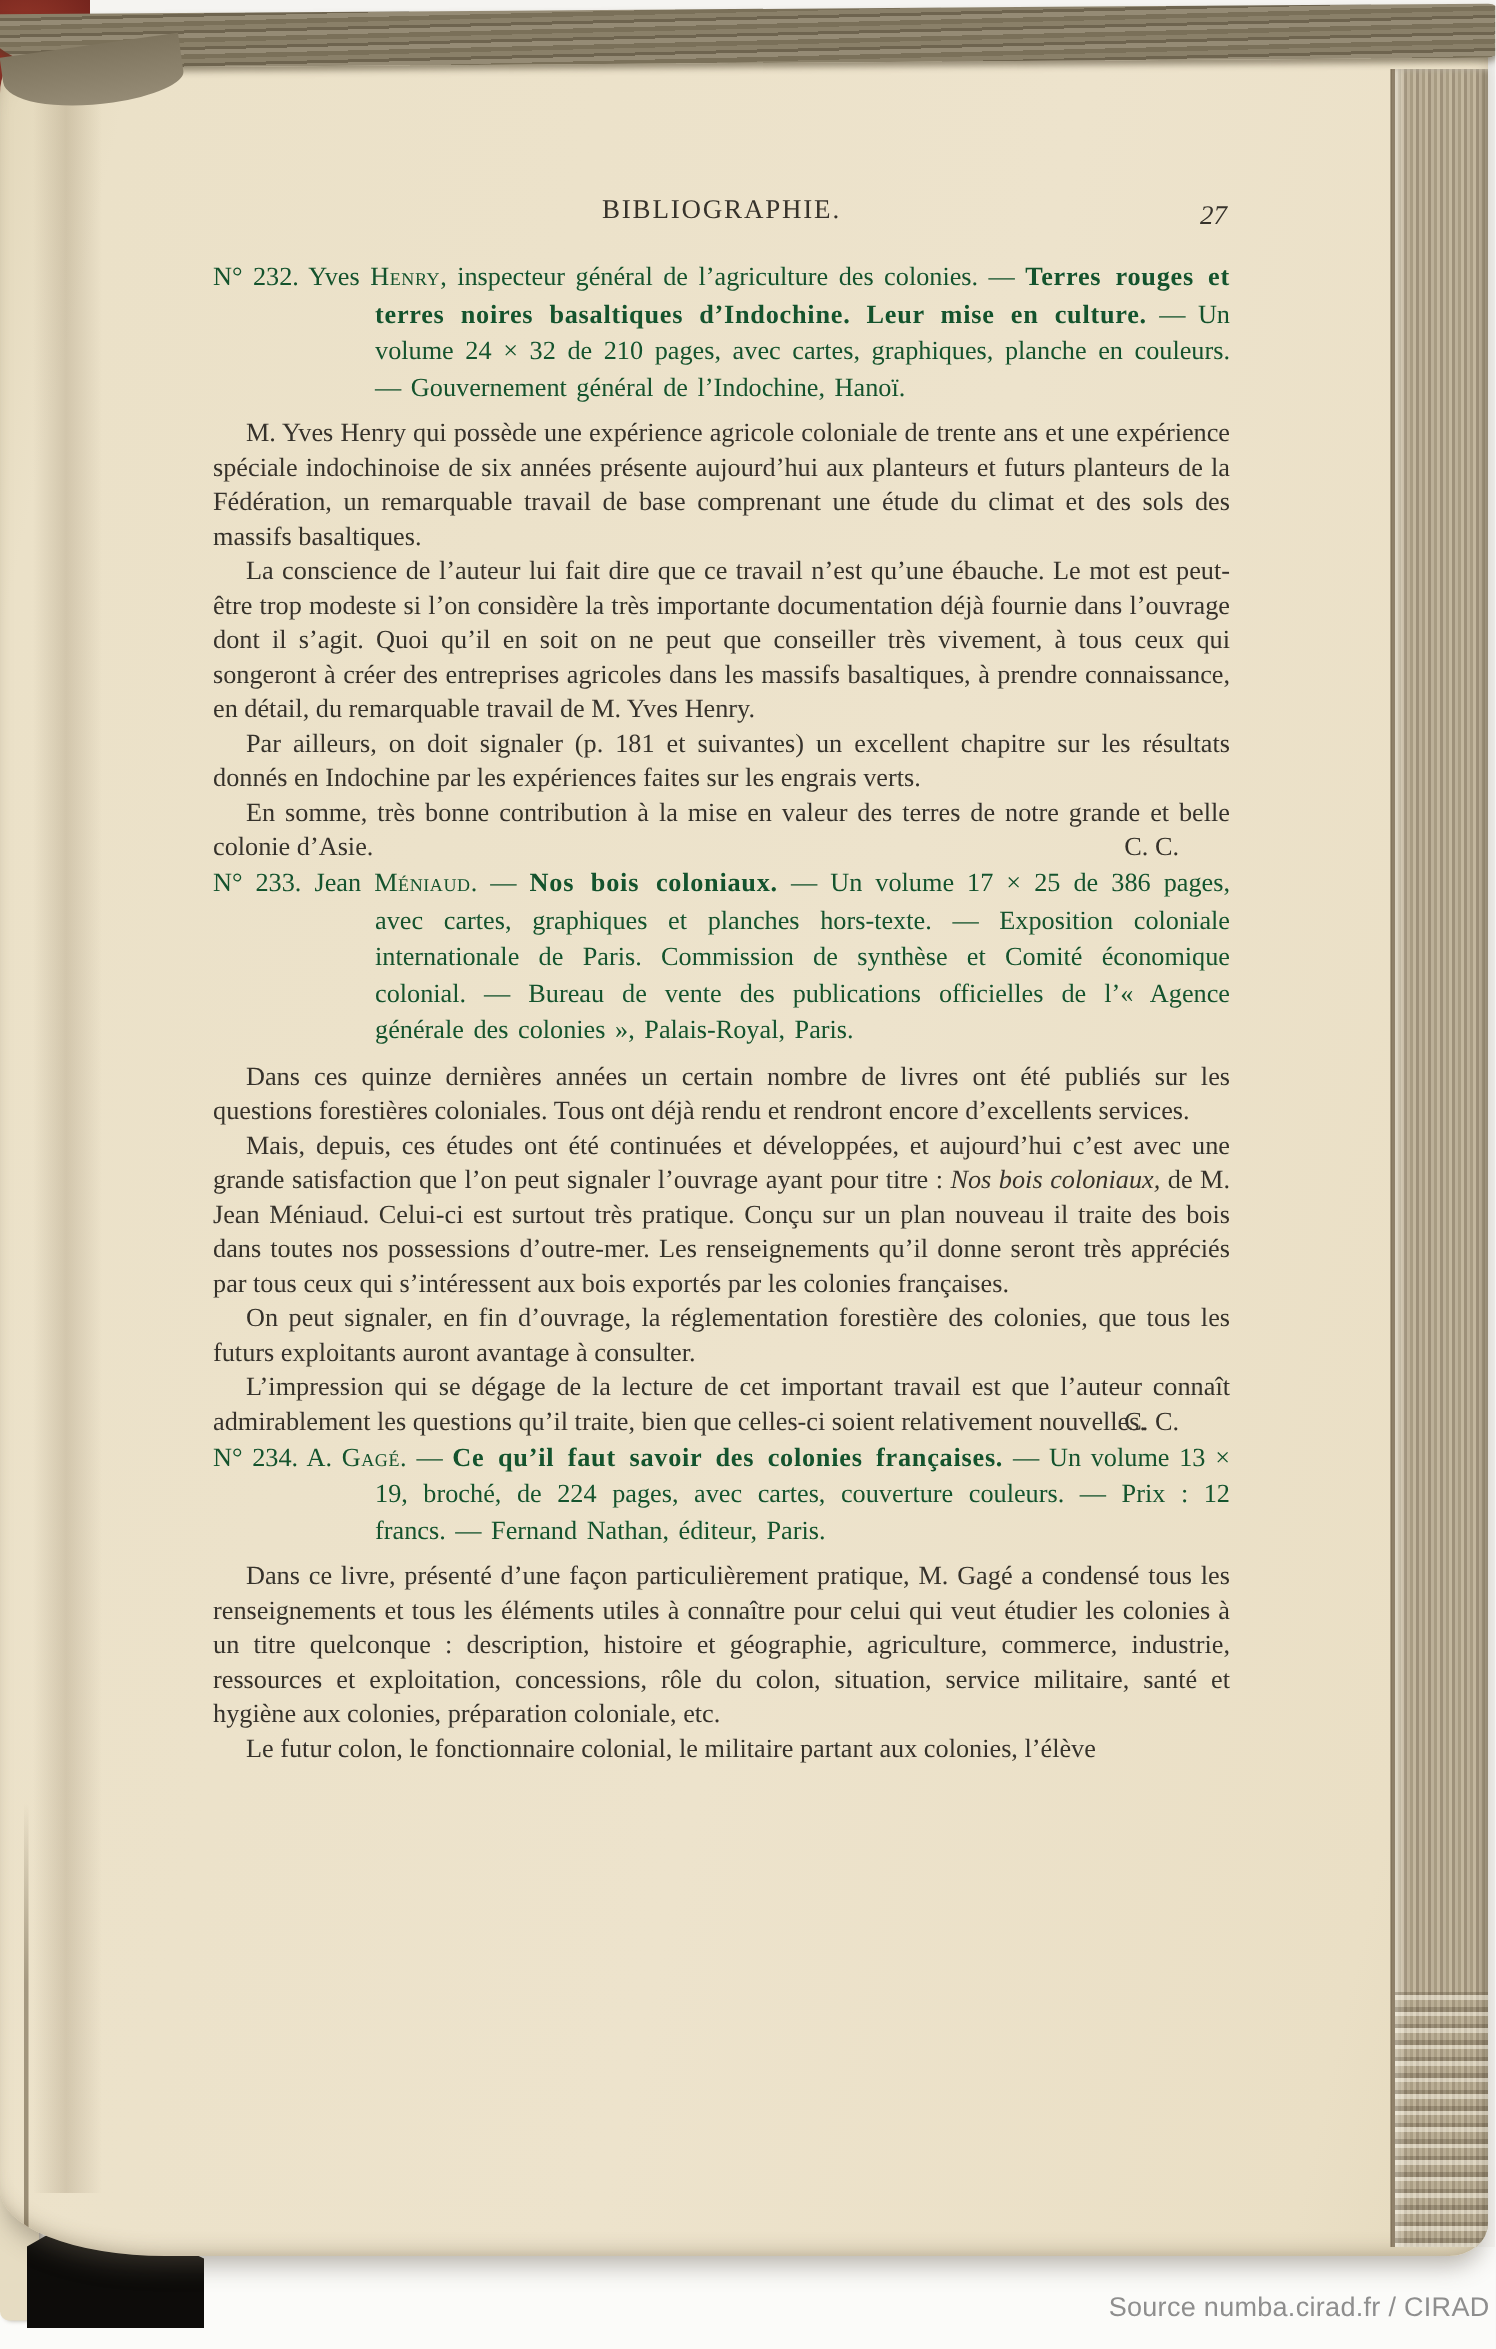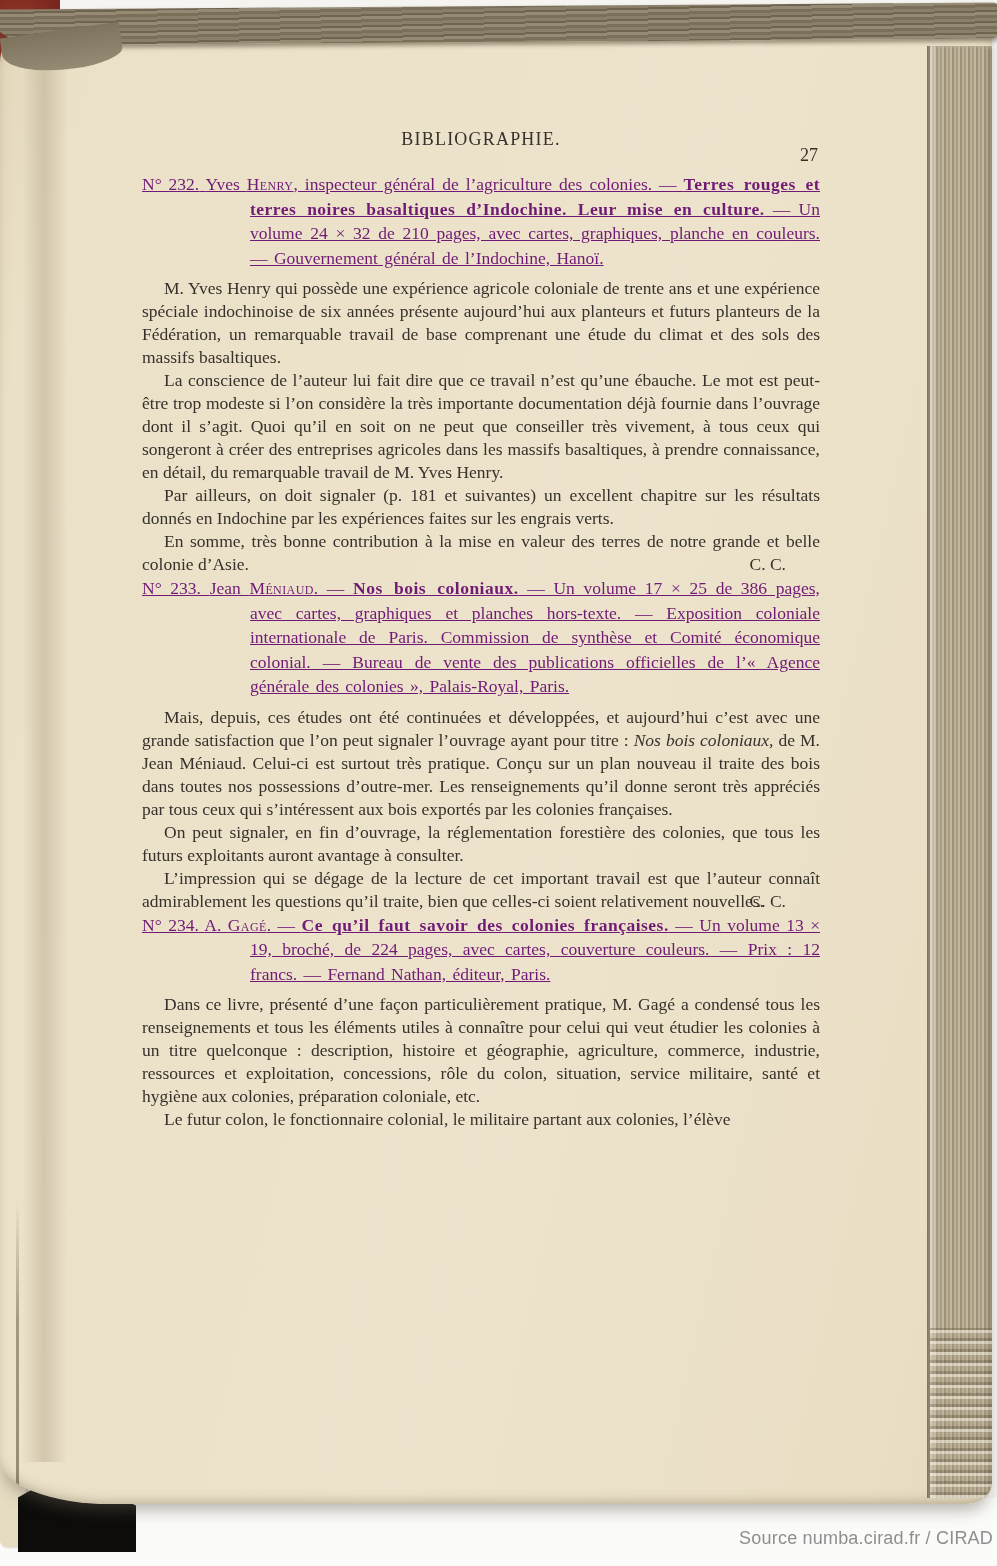--- a/index.html
+++ b/index.html
@@ -69,26 +69,26 @@
     transform:rotate(-8deg);
     background:linear-gradient(#7e745e,#958b75);
     border-radius:0 0 70% 100%/0 0 60% 100%;
   }
   
   .content{
     position:absolute;left:142px;top:128px;width:678px;z-index:5;
     color:#36322b;font-size:17.5px;line-height:23px;
   }
   .pagehead{position:relative;text-align:center;letter-spacing:1.2px;font-size:18px;}
-  .pageno{position:absolute;right:2px;top:16px;letter-spacing:0;}
+  .pageno{position:absolute;right:2px;top:4px;letter-spacing:0;font-style:italic;}
   .entry{}
   .entry-first{margin-top:21px;}
   .e-heading{
     padding-left:108px;text-indent:-108px;text-align:justify;
-    line-height:24.5px;word-spacing:2px;margin-bottom:7px;color:#701a75;text-decoration:underline;
+    line-height:24.5px;word-spacing:2px;margin-bottom:7px;color:#14532d;
   }
   .sc{font-variant:small-caps;letter-spacing:.4px;}
   .bold{font-weight:700;letter-spacing:.5px;word-spacing:4px;}
   .para{text-align:justify;text-indent:22px;margin:0;}
   .sig-row{text-align:right;padding-right:34px;margin-top:-23px;line-height:23px;}
   .it{font-style:italic;}
   
   .watermark{
     position:absolute;right:4px;top:1528px;z-index:7;
     font-family:"Liberation Sans","DejaVu Sans",sans-serif;
@@ -127,20 +127,21 @@
       <div class="e-heading"><span>N° 232.</span> <span>Yves </span><span class="sc">Henry</span><span>, inspecteur général de l’agriculture des colonies. — </span><span class="bold">Terres rouges et terres noires basaltiques d’Indochine. Leur mise en culture.</span><span> — Un volume 24 × 32 de 210 pages, avec cartes, graphiques, planche en couleurs. — Gouvernement général de l’Indochine, Hanoï.</span></div>
       <p class="para">M. Yves Henry qui possède une expérience agricole coloniale de trente ans et une expérience spéciale indochinoise de six années présente aujourd’hui aux planteurs et futurs planteurs de la Fédération, un remarquable travail de base comprenant une étude du climat et des sols des massifs basaltiques.</p>
       <p class="para">La conscience de l’auteur lui fait dire que ce travail n’est qu’une ébauche. Le mot est peut-être trop modeste si l’on considère la très importante documentation déjà fournie dans l’ouvrage dont il s’agit. Quoi qu’il en soit on ne peut que conseiller très vivement, à tous ceux qui songeront à créer des entreprises agricoles dans les massifs basaltiques, à prendre connaissance, en détail, du remarquable travail de M. Yves Henry.</p>
       <p class="para">Par ailleurs, on doit signaler (p. 181 et suivantes) un excellent chapitre sur les résultats donnés en Indochine par les expériences faites sur les engrais verts.</p>
       <p class="para">En somme, très bonne contribution à la mise en valeur des terres de notre grande et belle colonie d’Asie.</p>
       <div class="sig-row">C. C.</div>
     </section>
 
     <section class="entry">
       <div class="e-heading"><span>N° 233.</span> <span>Jean </span><span class="sc">Méniaud</span><span>. — </span><span class="bold">Nos bois coloniaux.</span><span> — Un volume 17 × 25 de 386 pages, avec cartes, graphiques et planches hors-texte. — Exposition coloniale internationale de Paris. Commission de synthèse et Comité économique colonial. — Bureau de vente des publications officielles de l’« Agence générale des colonies », Palais-Royal, Paris.</span></div>
+      <p class="para">Dans ces quinze dernières années un certain nombre de livres ont été publiés sur les questions forestières coloniales. Tous ont déjà rendu et rendront encore d’excellents services.</p>
       <p class="para"><span>Mais, depuis, ces études ont été continuées et développées, et aujourd’hui c’est avec une grande satisfaction que l’on peut signaler l’ouvrage ayant pour titre : </span><span class="it">Nos bois coloniaux,</span><span> de M. Jean Méniaud. Celui-ci est surtout très pratique. Conçu sur un plan nouveau il traite des bois dans toutes nos possessions d’outre-mer. Les renseignements qu’il donne seront très appréciés par tous ceux qui s’intéressent aux bois exportés par les colonies françaises.</span></p>
       <p class="para">On peut signaler, en fin d’ouvrage, la réglementation forestière des colonies, que tous les futurs exploitants auront avantage à consulter.</p>
       <p class="para">L’impression qui se dégage de la lecture de cet important travail est que l’auteur connaît admirablement les questions qu’il traite, bien que celles-ci soient relativement nouvelles.</p>
       <div class="sig-row">C. C.</div>
     </section>
 
     <section class="entry">
       <div class="e-heading"><span>N° 234.</span> <span>A. </span><span class="sc">Gagé</span><span>. — </span><span class="bold">Ce qu’il faut savoir des colonies françaises.</span><span> — Un volume 13 × 19, broché, de 224 pages, avec cartes, couverture couleurs. — Prix : 12 francs. — Fernand Nathan, éditeur, Paris.</span></div>
       <p class="para">Dans ce livre, présenté d’une façon particulièrement pratique, M. Gagé a condensé tous les renseignements et tous les éléments utiles à connaître pour celui qui veut étudier les colonies à un titre quelconque : description, histoire et géographie, agriculture, commerce, industrie, ressources et exploitation, concessions, rôle du colon, situation, service militaire, santé et hygiène aux colonies, préparation coloniale, etc.</p>
       <p class="para">Le futur colon, le fonctionnaire colonial, le militaire partant aux colonies, l’élève</p>

